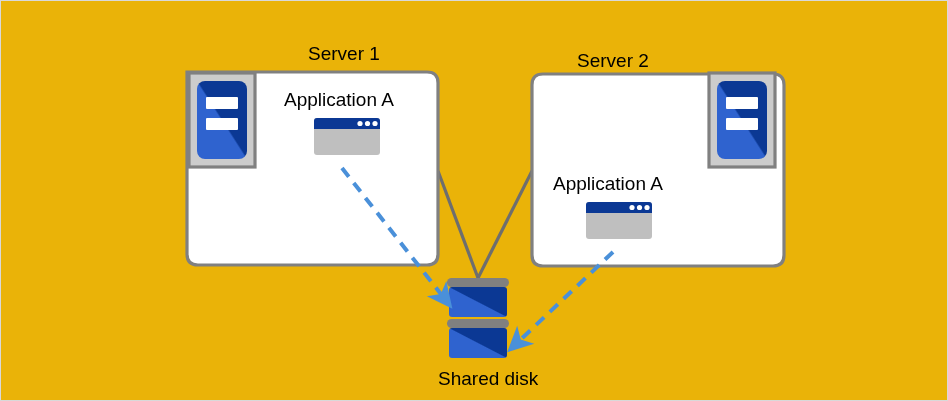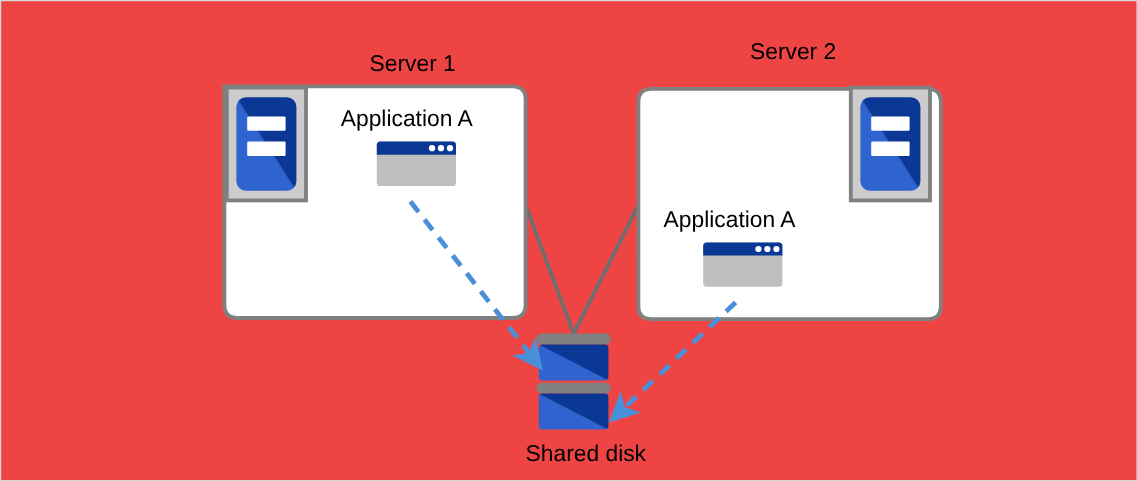--- a/index.html
+++ b/index.html
@@ -9,42 +9,42 @@
   }
   body {
     width: 948px;
     height: 401px;
     font-family: "Liberation Sans", sans-serif;
   }
   #canvas {
     position: relative;
     width: 948px;
     height: 401px;
-    background: #ef4444;
+    background: #eab308;
     border: 1px solid #d9d9d9;
     box-sizing: border-box;
     overflow: hidden;
   }
   svg.layer {
     position: absolute;
     left: 0;
     top: 0;
     width: 948px;
     height: 401px;
   }
   .node-label {
     position: absolute;
     color: #000000;
     font-size: 19px;
     line-height: 22px;
     white-space: nowrap;
     font-family: "Liberation Sans", sans-serif;
   }
   #server1-title { left: 307px; top: 42px; }
-  #server2-title { left: 576px; top: 32px; margin-left: 48px; }
+  #server2-title { left: 576px; top: 49px; }
   #app1-title    { left: 283px; top: 88px; }
   #app2-title    { left: 552px; top: 172px; }
   #disk-title    { left: 421px; top: 367px; margin-left: 16px; }
 </style>
 </head>
 <body>
 
 <div id="canvas">
 
   <svg class="layer" viewBox="0 0 948 401">

